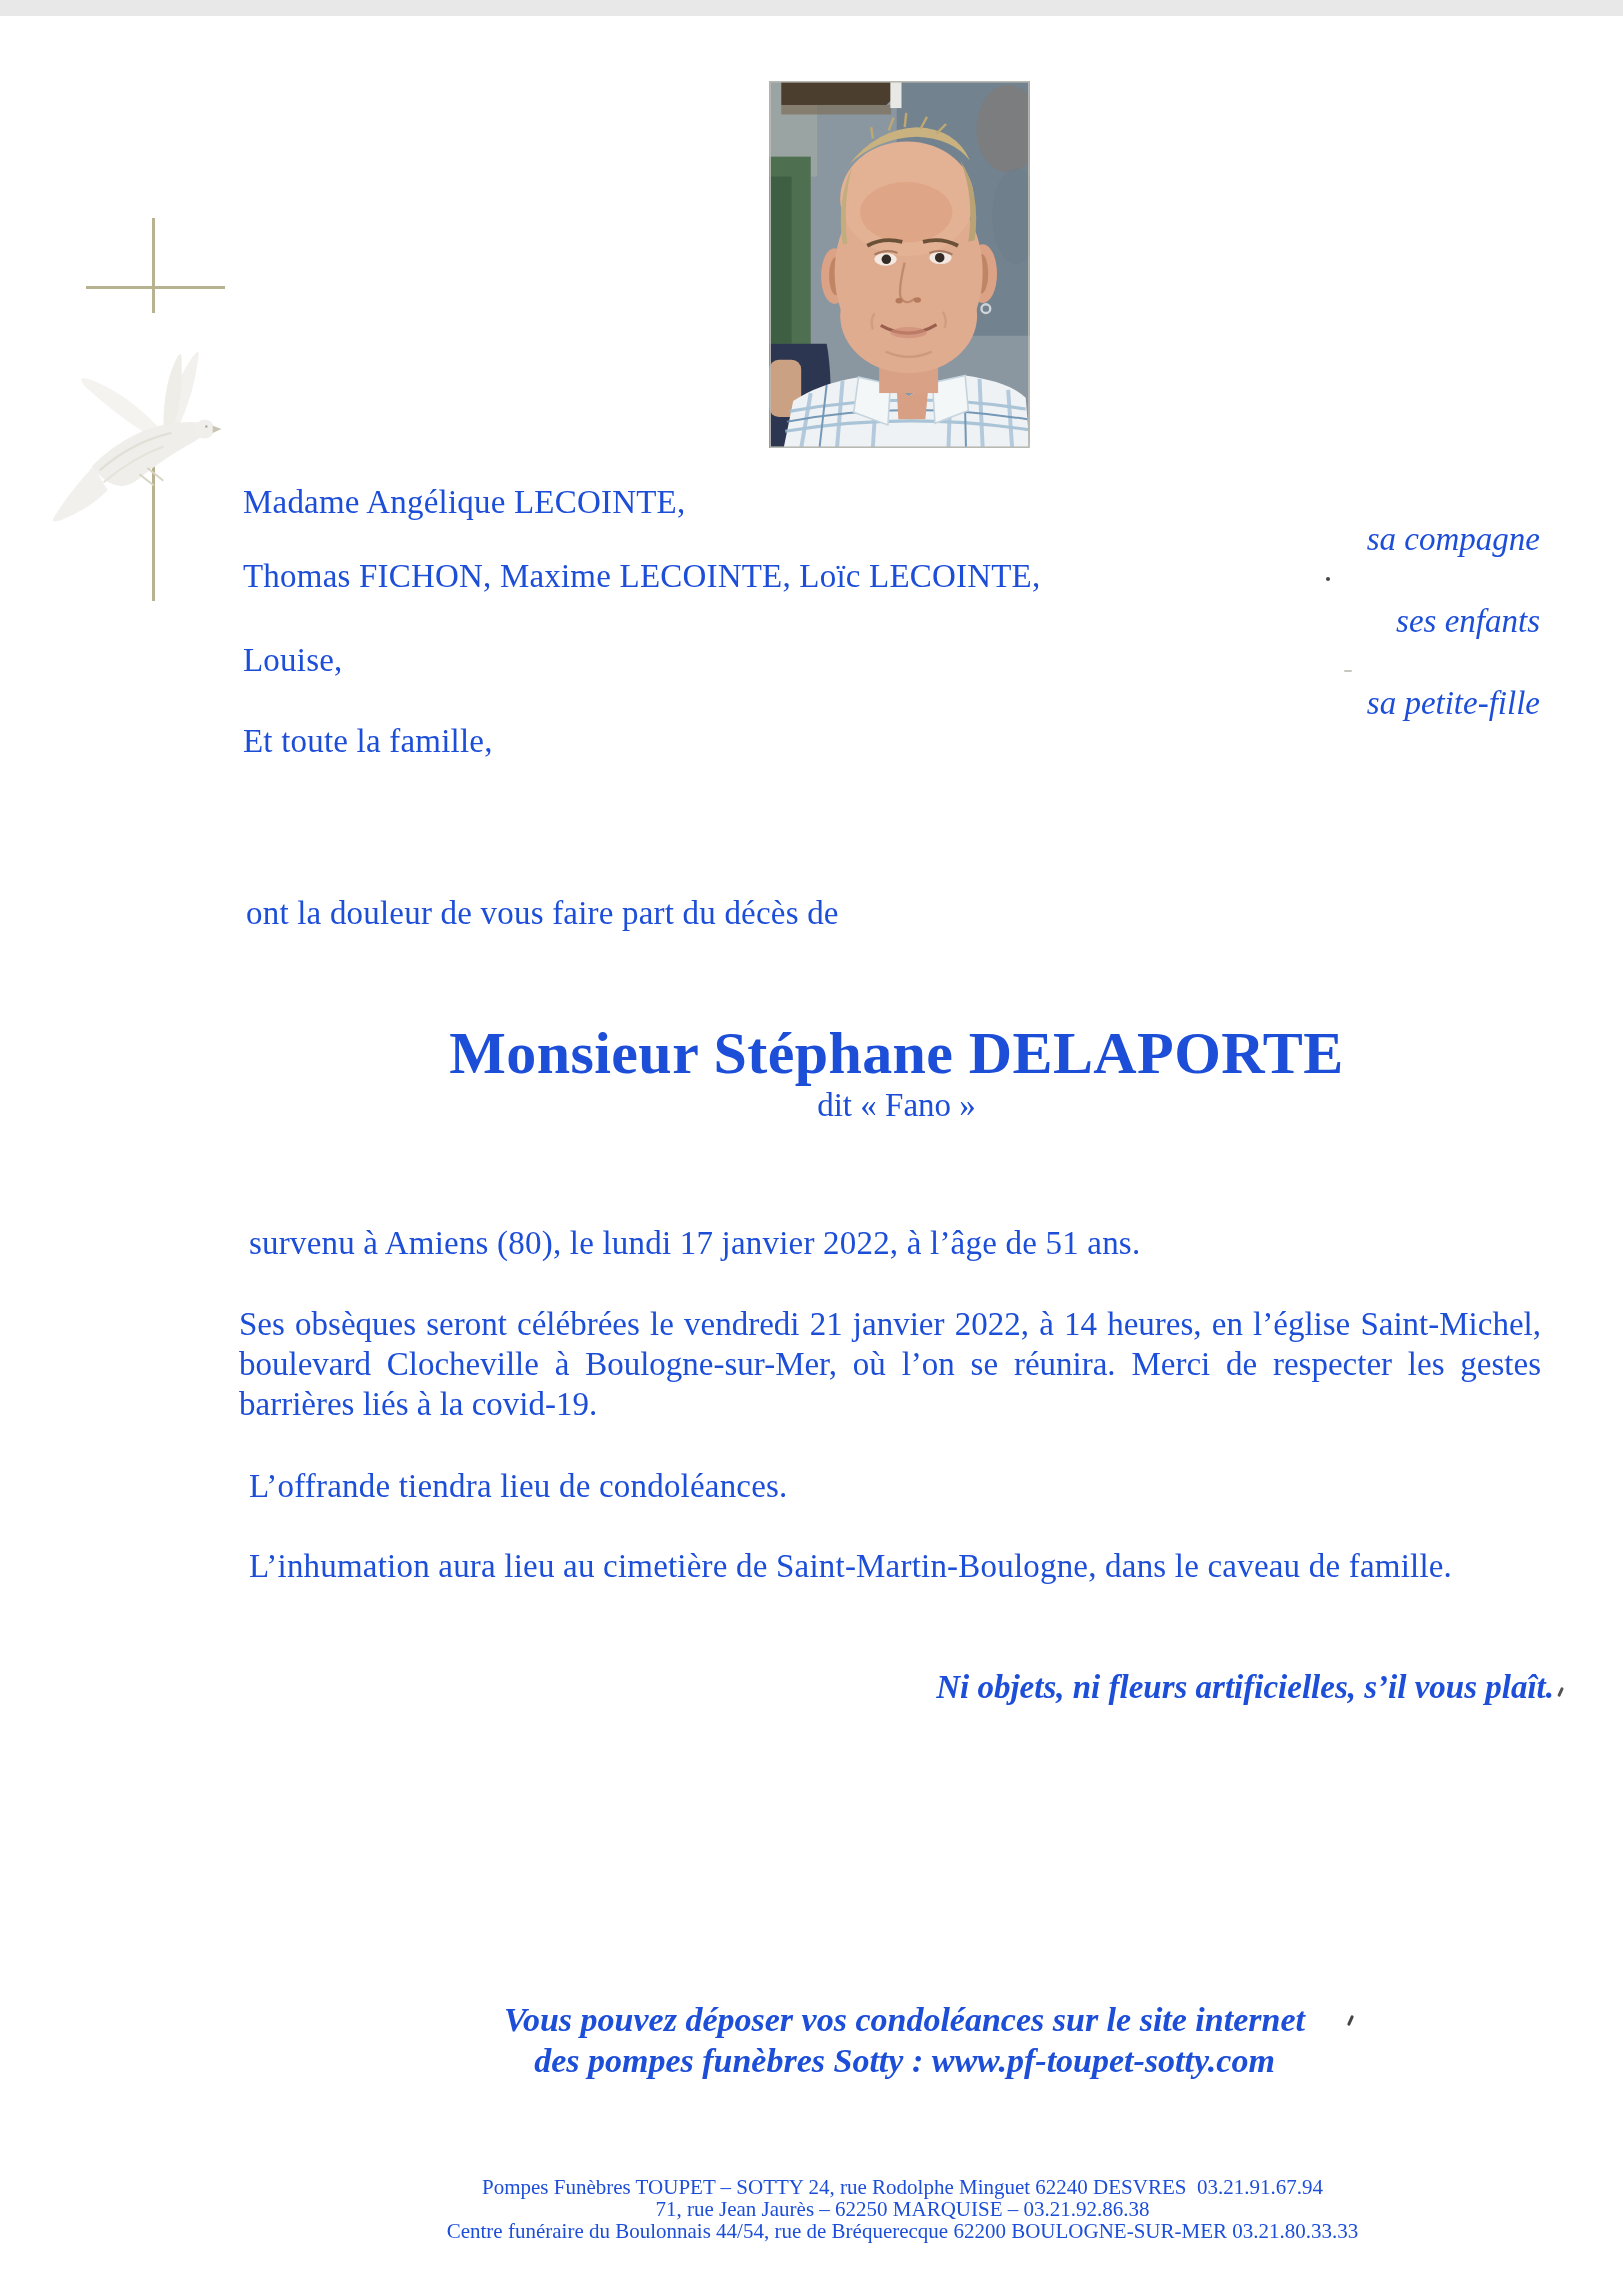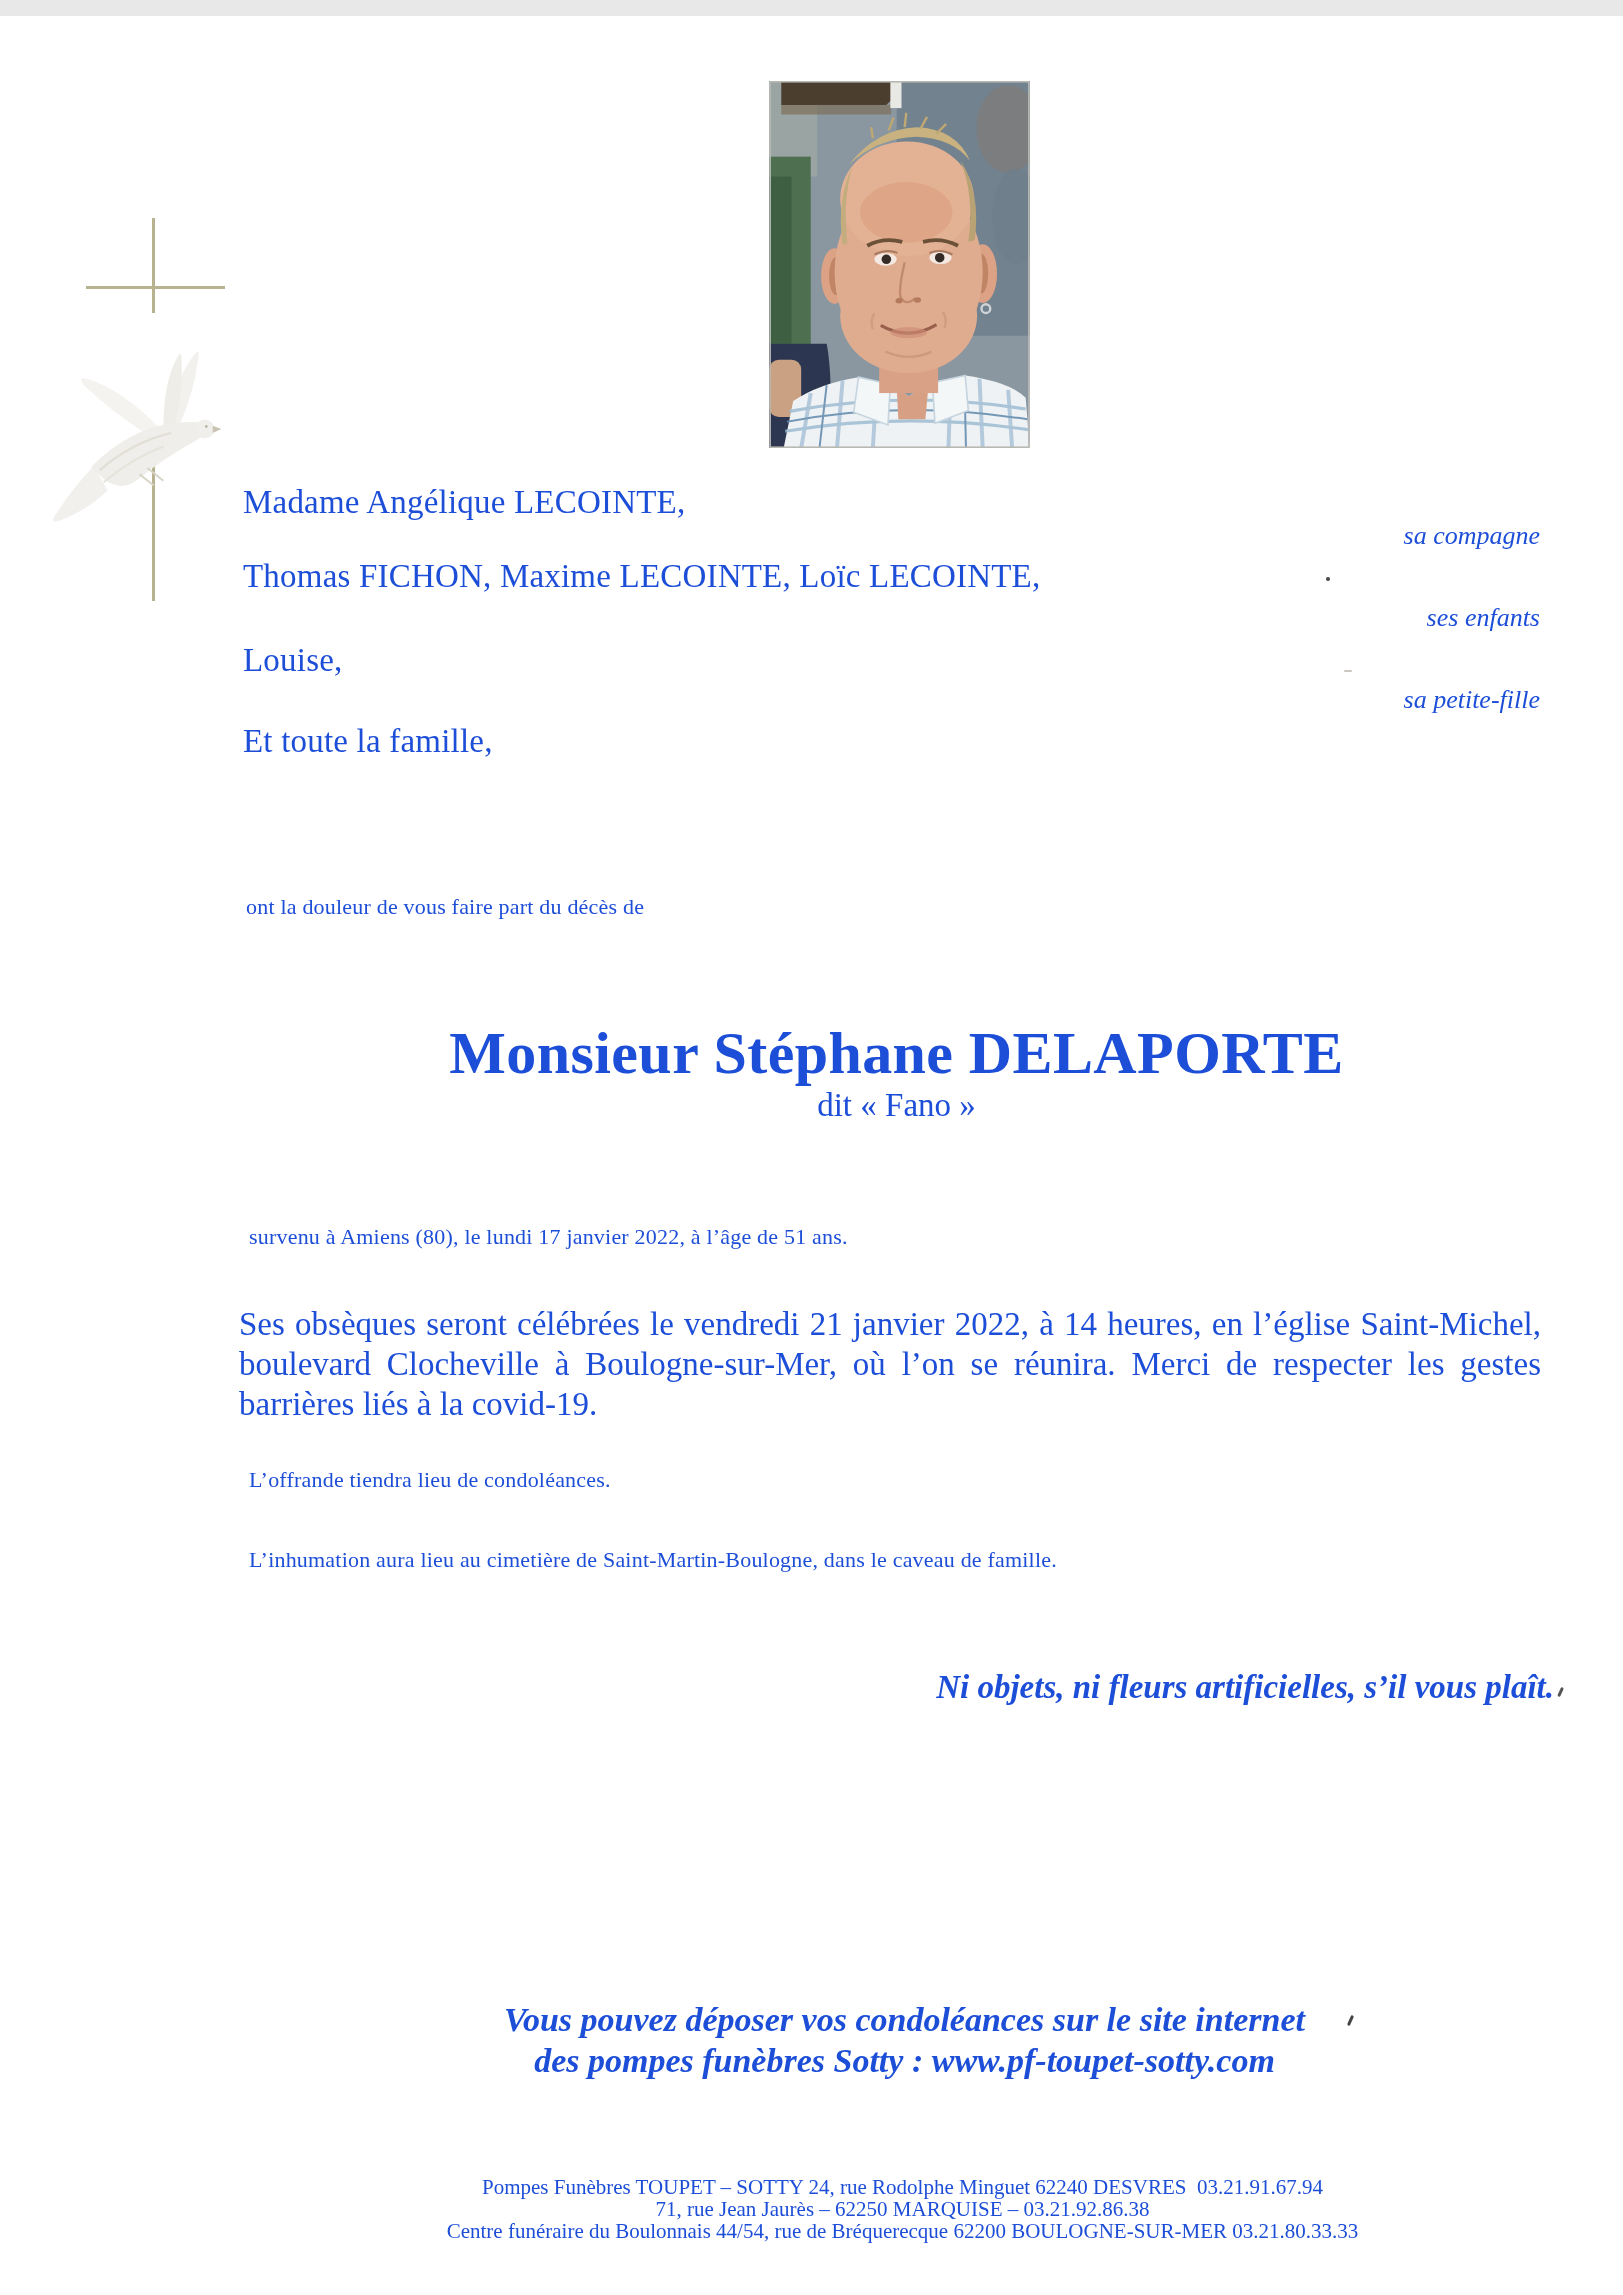--- a/index.html
+++ b/index.html
@@ -6,26 +6,26 @@
   .page{
     position:relative;
     width:1624px;height:2295px;
     margin:16px auto;
     background:#ffffff;
     font-family:"Liberation Serif","DejaVu Serif",serif;
     color:#1d4ed8;
     overflow:hidden;
   }
   .abs{position:absolute;}
-  .txt{font-size:22px;line-height:1.18;letter-spacing:0.2px;}
+  .txt{font-size:33px;line-height:1.18;letter-spacing:0.2px;}
   .justify{text-align:justify;}
 
   
   .fam-name{left:243px;font-size:33px;}
-  .fam-rel{right:84px;font-size:26px;font-style:italic;}
+  .fam-rel{right:84px;font-size:33px;font-style:italic;}
 
   
   .title-col{left:247px;width:1299px;text-align:center;}
   .deceased-name{font-size:60px;font-weight:bold;letter-spacing:0.4px;}
   .nickname{font-size:33px;}
 
   
   .para{left:239px;width:1302px;font-size:33px;}
   .lh50{line-height:40px;}
   .lh52{line-height:41px;}

